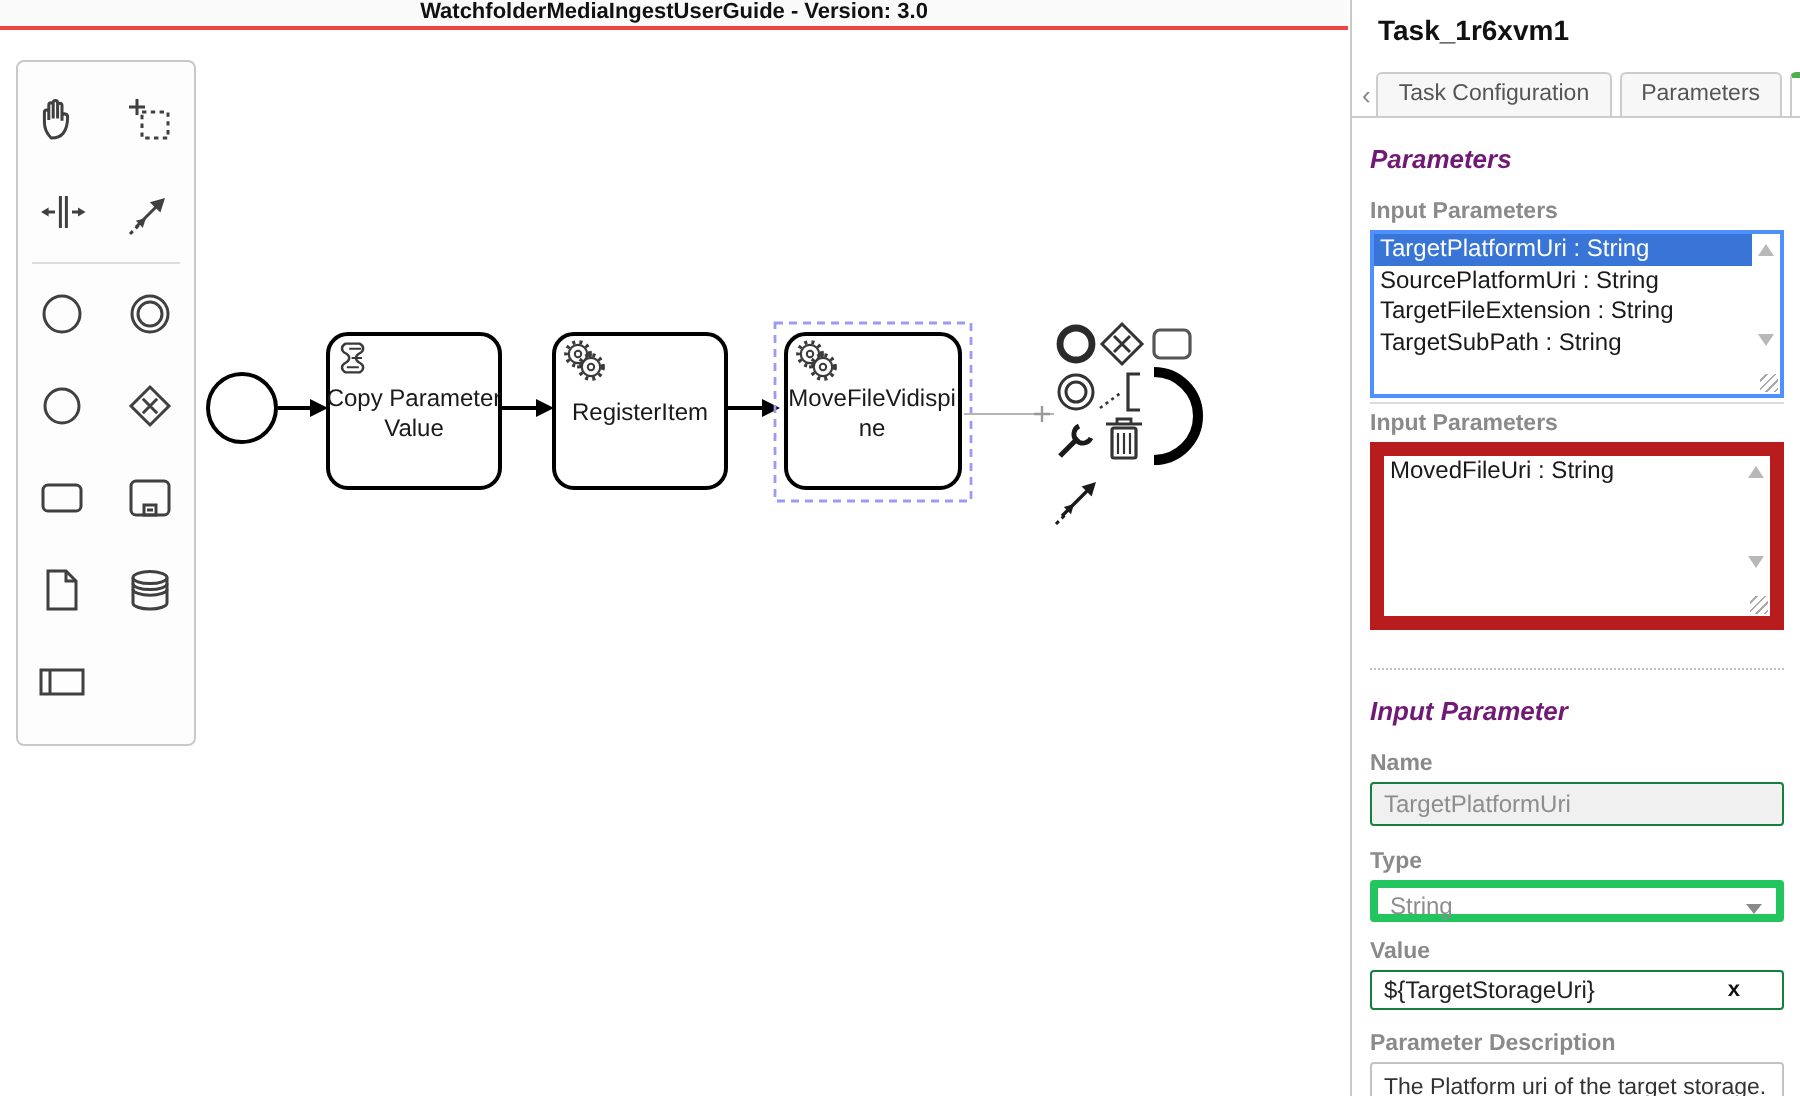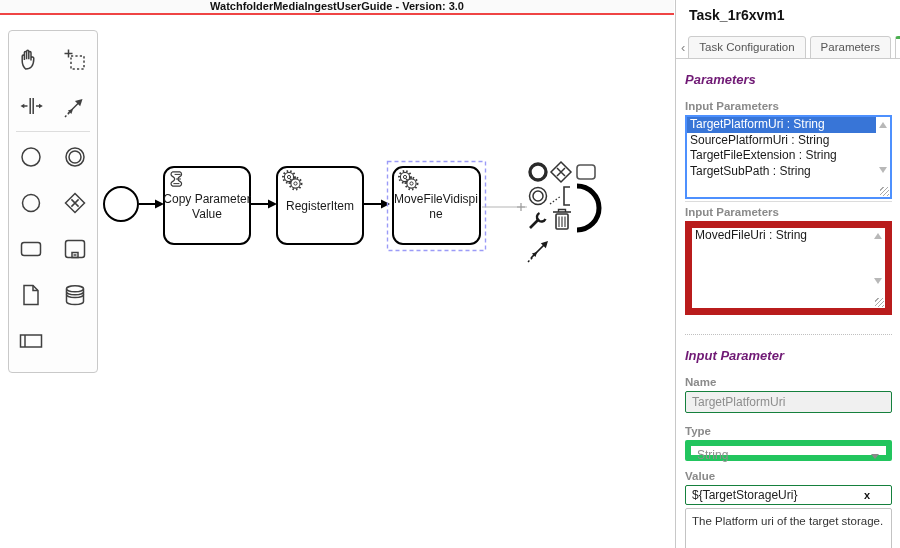--- a/index.html
+++ b/index.html
@@ -64,21 +64,21 @@
   .sep-dotted{border-top:1px dotted #c0c0c0;margin-top:19px;}
   .out-label{margin-top:4px;}
   .txt-input{
     box-sizing:border-box;width:100%;margin-top:3px;height:22px;
     border:1px solid #15803d;background:#fff;font-family:"Liberation Sans",sans-serif;
     font-size:12px;color:#222;padding:0 6px;border-radius:2px;
   }
   .txt-input:disabled{background:#f0f0f0;color:#8d8d8d;}
   .select-box{
     position:relative;box-sizing:border-box;width:100%;margin-top:3px;height:21px;
-    border:6px solid #22c55e;border-radius:2px;background:#fff;
+    border:4px solid #22c55e;border-radius:2px;background:#fff;
     font-size:12px;color:#8d8d8d;line-height:19px;padding-left:6px;cursor:pointer;
   }
   .select-arrow{position:absolute;right:7px;top:8px;width:0;height:0;
     border-left:4px solid transparent;border-right:4px solid transparent;border-top:5px solid #8a8a8a;}
   .value-wrap{position:relative;margin-top:3px;}
   .value-wrap .txt-input{margin-top:0;height:20px;}
   .clear-x{
     position:absolute;right:22px;top:3px;font-size:11px;font-weight:bold;color:#111;cursor:pointer;line-height:14px;
   }
   .desc-area{
@@ -331,15 +331,16 @@
       <span>String</span>
       <span class="select-arrow"></span>
     </div>
 
     <div class="field-label" style="margin-top:9px;">Value</div>
     <div class="value-wrap">
       <input class="txt-input" value="${TargetStorageUri}" style="">
       <span class="clear-x">x</span>
     </div>
 
+    <div class="field-label" style="margin-top:11px;">Parameter Description</div>
     <textarea class="desc-area" style="">The Platform uri of the target storage.</textarea>
   </div>
 </div>
 
 </body></html>

